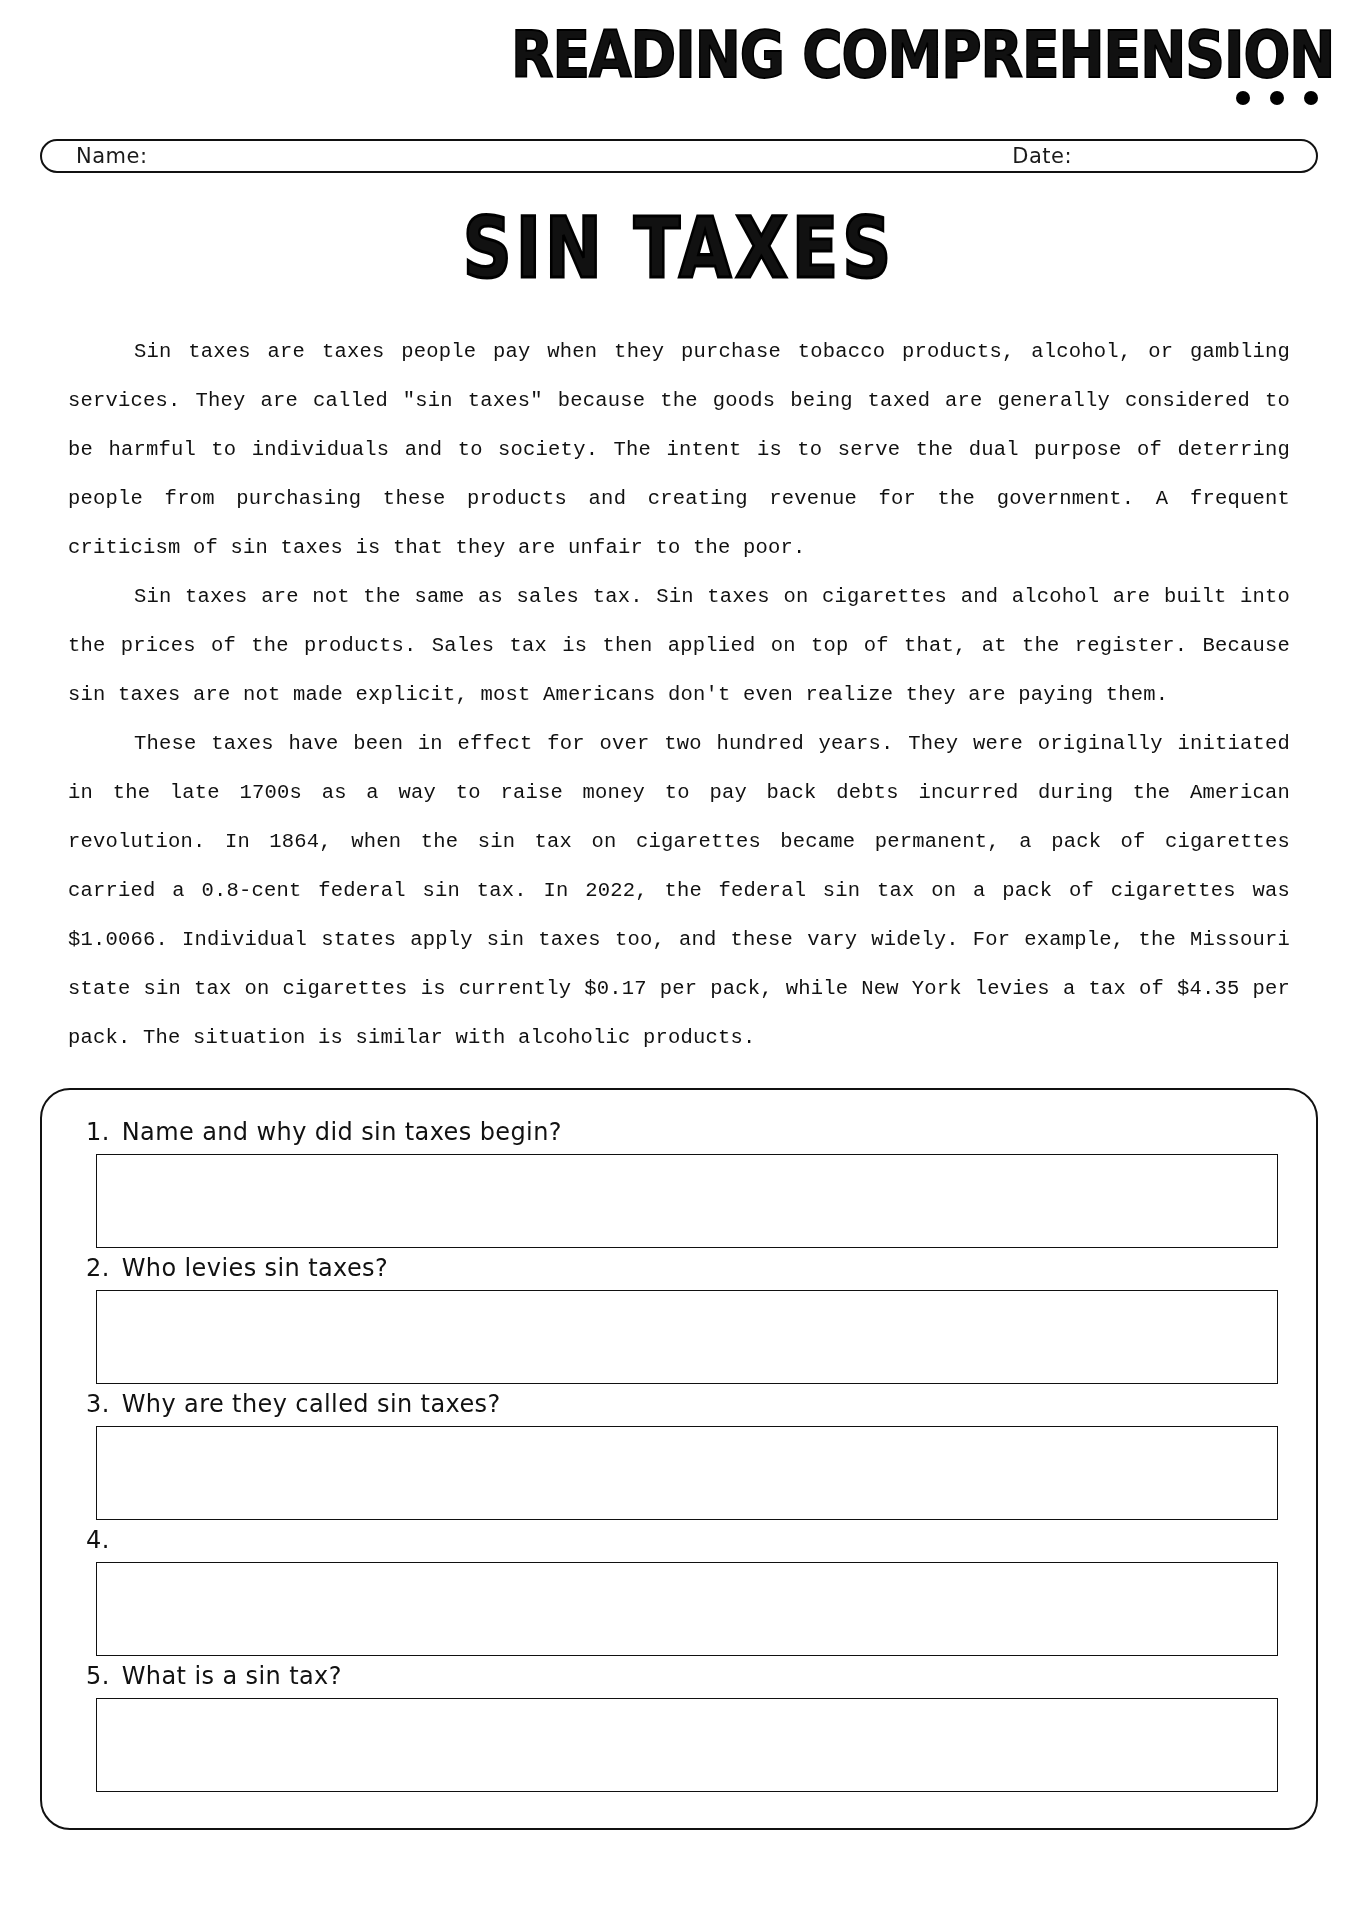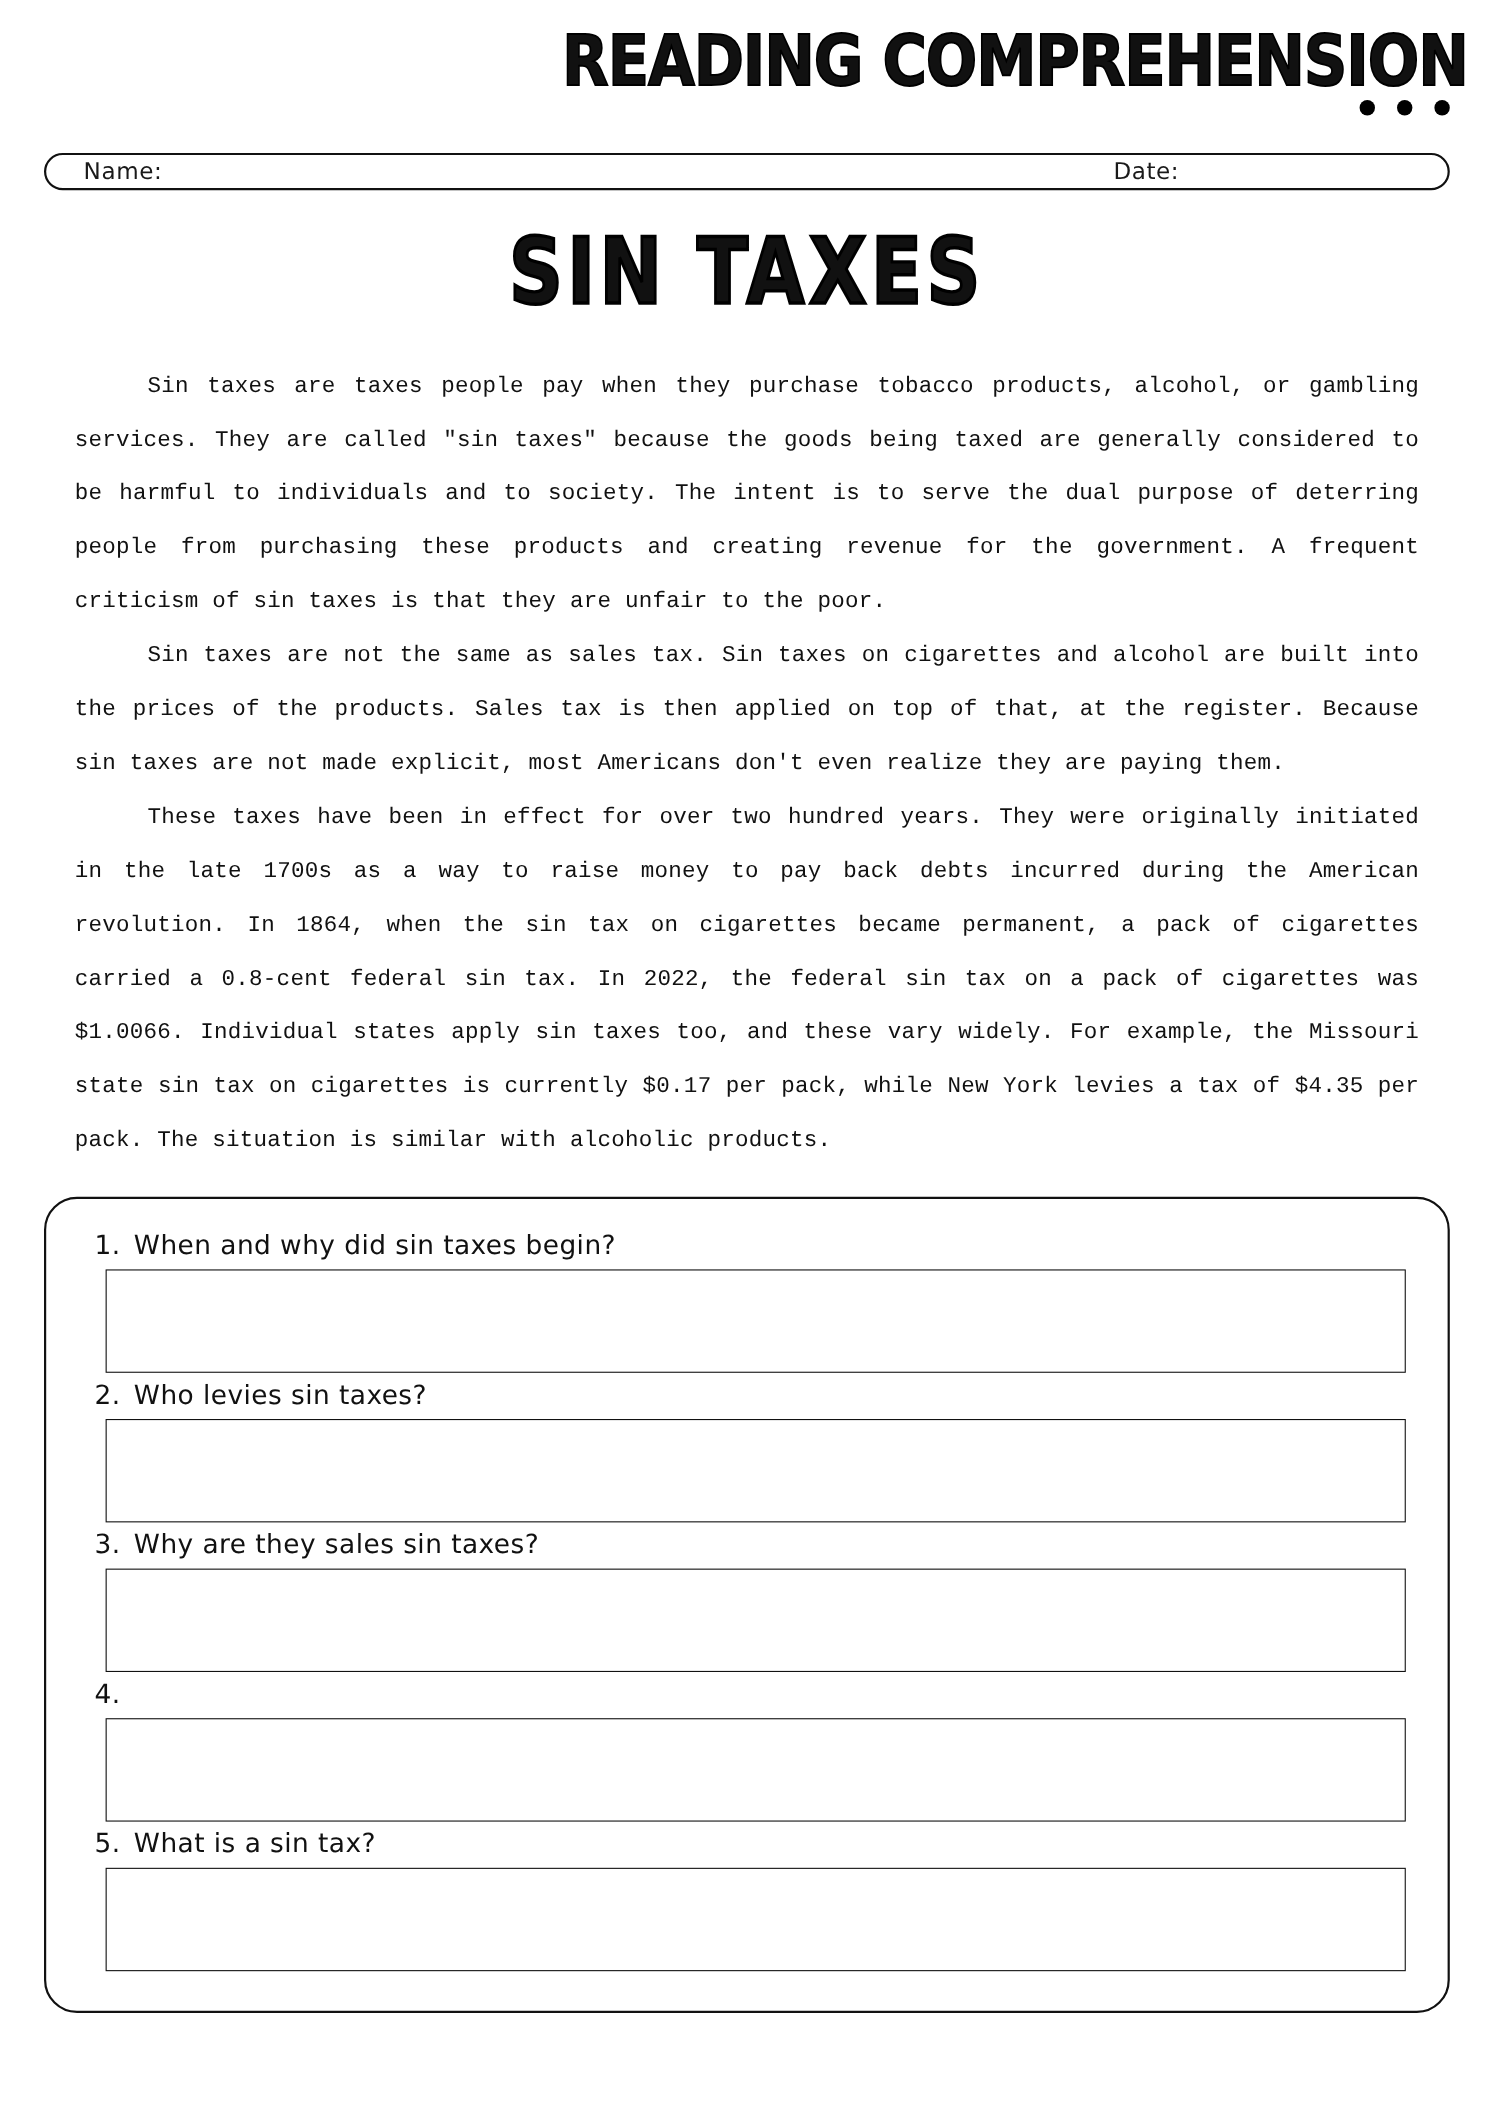--- a/index.html
+++ b/index.html
@@ -163,37 +163,37 @@
     <p>Sin taxes are taxes people pay when they purchase tobacco products, alcohol, or gambling services. They are called "sin taxes" because the goods being taxed are generally considered to be harmful to individuals and to society. The intent is to serve the dual purpose of deterring people from purchasing these products and creating revenue for the government. A frequent criticism of sin taxes is that they are unfair to the poor.</p>
     <p>Sin taxes are not the same as sales tax. Sin taxes on cigarettes and alcohol are built into the prices of the products. Sales tax is then applied on top of that, at the register. Because sin taxes are not made explicit, most Americans don't even realize they are paying them.</p>
     <p>These taxes have been in effect for over two hundred years. They were originally initiated in the late 1700s as a way to raise money to pay back debts incurred during the American revolution. In 1864, when the sin tax on cigarettes became permanent, a pack of cigarettes carried a 0.8-cent federal sin tax. In 2022, the federal sin tax on a pack of cigarettes was $1.0066. Individual states apply sin taxes too, and these vary widely. For example, the Missouri state sin tax on cigarettes is currently $0.17 per pack, while New York levies a tax of $4.35 per pack. The situation is similar with alcoholic products.</p>
   </div>
 
   <div class="qpanel">
 
     <div class="q">
       <div class="q-text">
         <span class="q-num">1.</span>
-        <span>When and why did sin taxes begin?</span>
+        <span>Name and why did sin taxes begin?</span>
       </div>
       <div class="answer-box"></div>
     </div>
 
     <div class="q">
       <div class="q-text">
         <span class="q-num">2.</span>
         <span>Who levies sin taxes?</span>
       </div>
       <div class="answer-box"></div>
     </div>
 
     <div class="q">
       <div class="q-text">
         <span class="q-num">3.</span>
-        <span>Why are they sales sin taxes?</span>
+        <span>Why are they called sin taxes?</span>
       </div>
       <div class="answer-box"></div>
     </div>
 
     <div class="q">
       <div class="q-text">
         <span class="q-num">4.</span>
       </div>
       <div class="answer-box"></div>
     </div>

